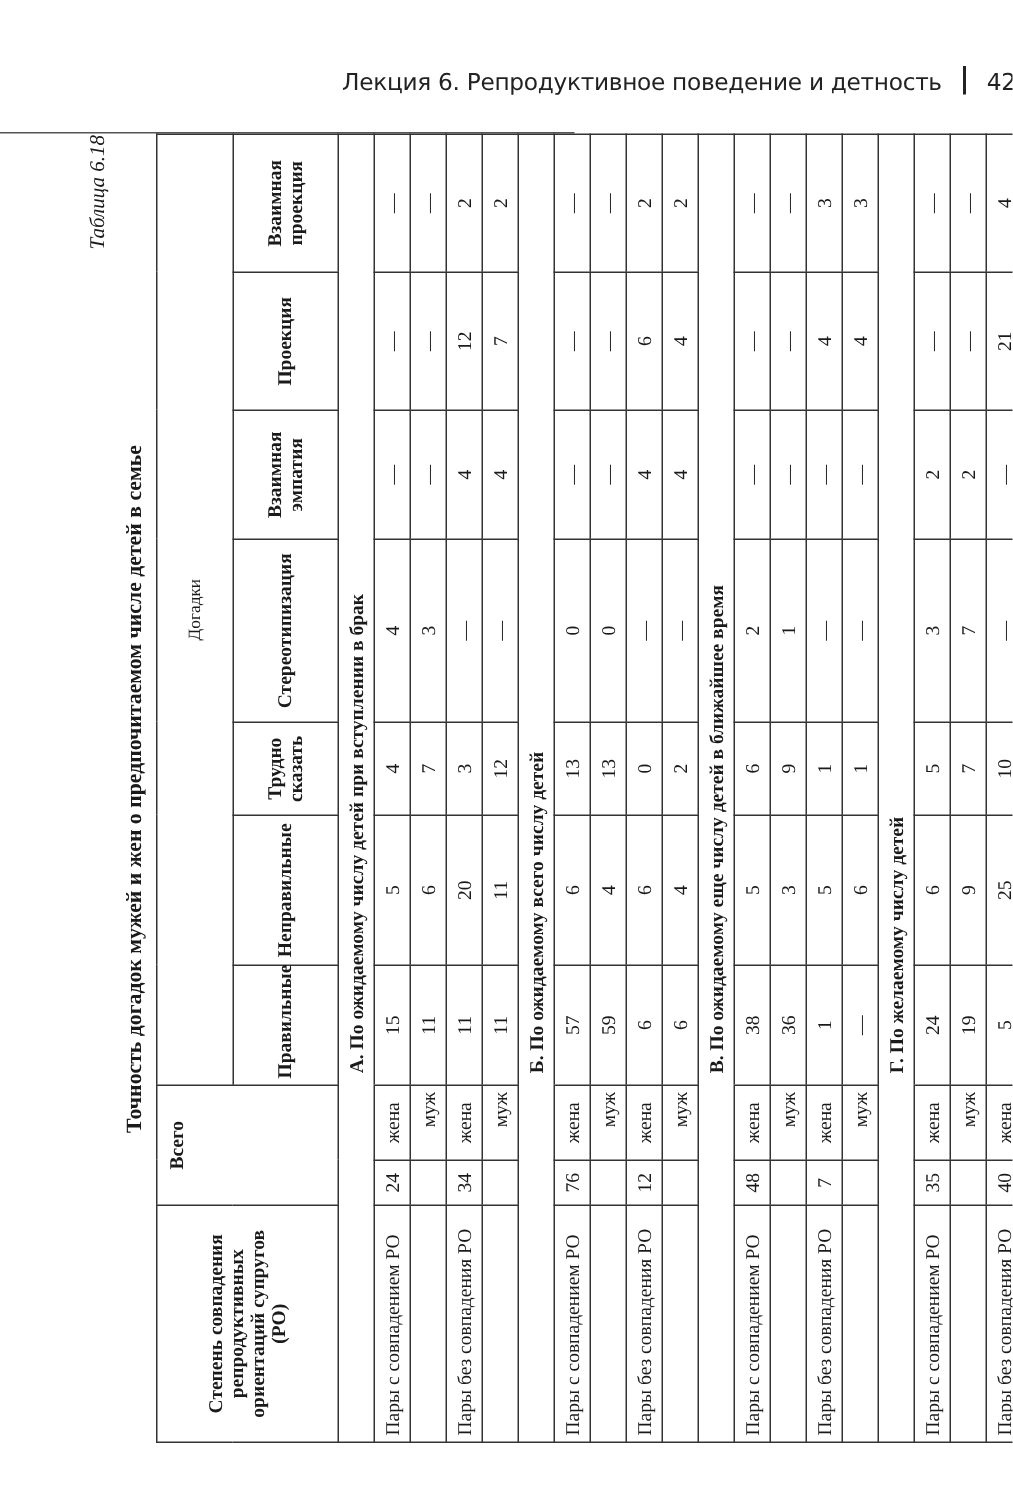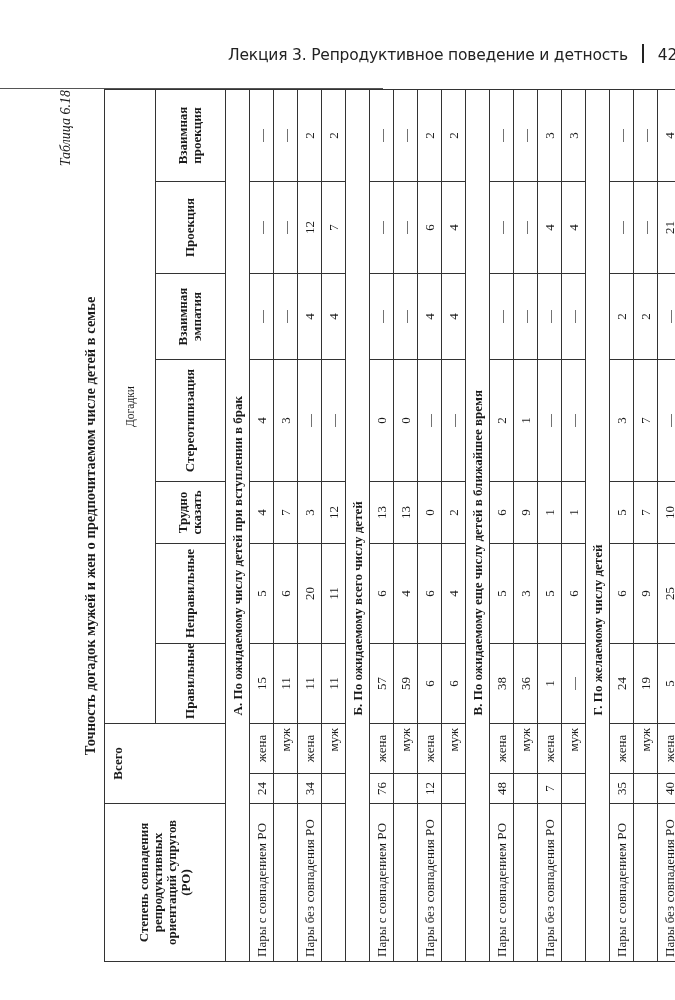--- a/index.html
+++ b/index.html
@@ -16,21 +16,21 @@
   table.t td, table.t th { border:1px solid #333; padding:0 4px; text-align:center; vertical-align:middle; font-weight:normal; height:23px; line-height:14px; }
   table.t th { font-weight:bold; }
   table.t .lbl { text-align:left; }
   table.t .sec td { font-weight:bold; border-left:none; border-right:none; text-align:center; }
   .hdr-small { font-weight:normal !important; font-size:11.5px; height:20px !important; }
 </style>
 </head>
 <body>
 
 <div class="running-header">
-  <span>Лекция 3. Репродуктивное поведение и детность</span><span class="sep"></span><span>425</span>
+  <span>Лекция 6. Репродуктивное поведение и детность</span><span class="sep"></span><span>425</span>
 </div>
 <div class="header-rule"></div>
 
 <div class="rot">
   <div class="caption">Таблица 6.18</div>
   <div class="title">Точность догадок мужей и жен о предпочитаемом числе детей в семье</div>
 
   <table class="t">
     <colgroup>
       <col style="width:158px">

